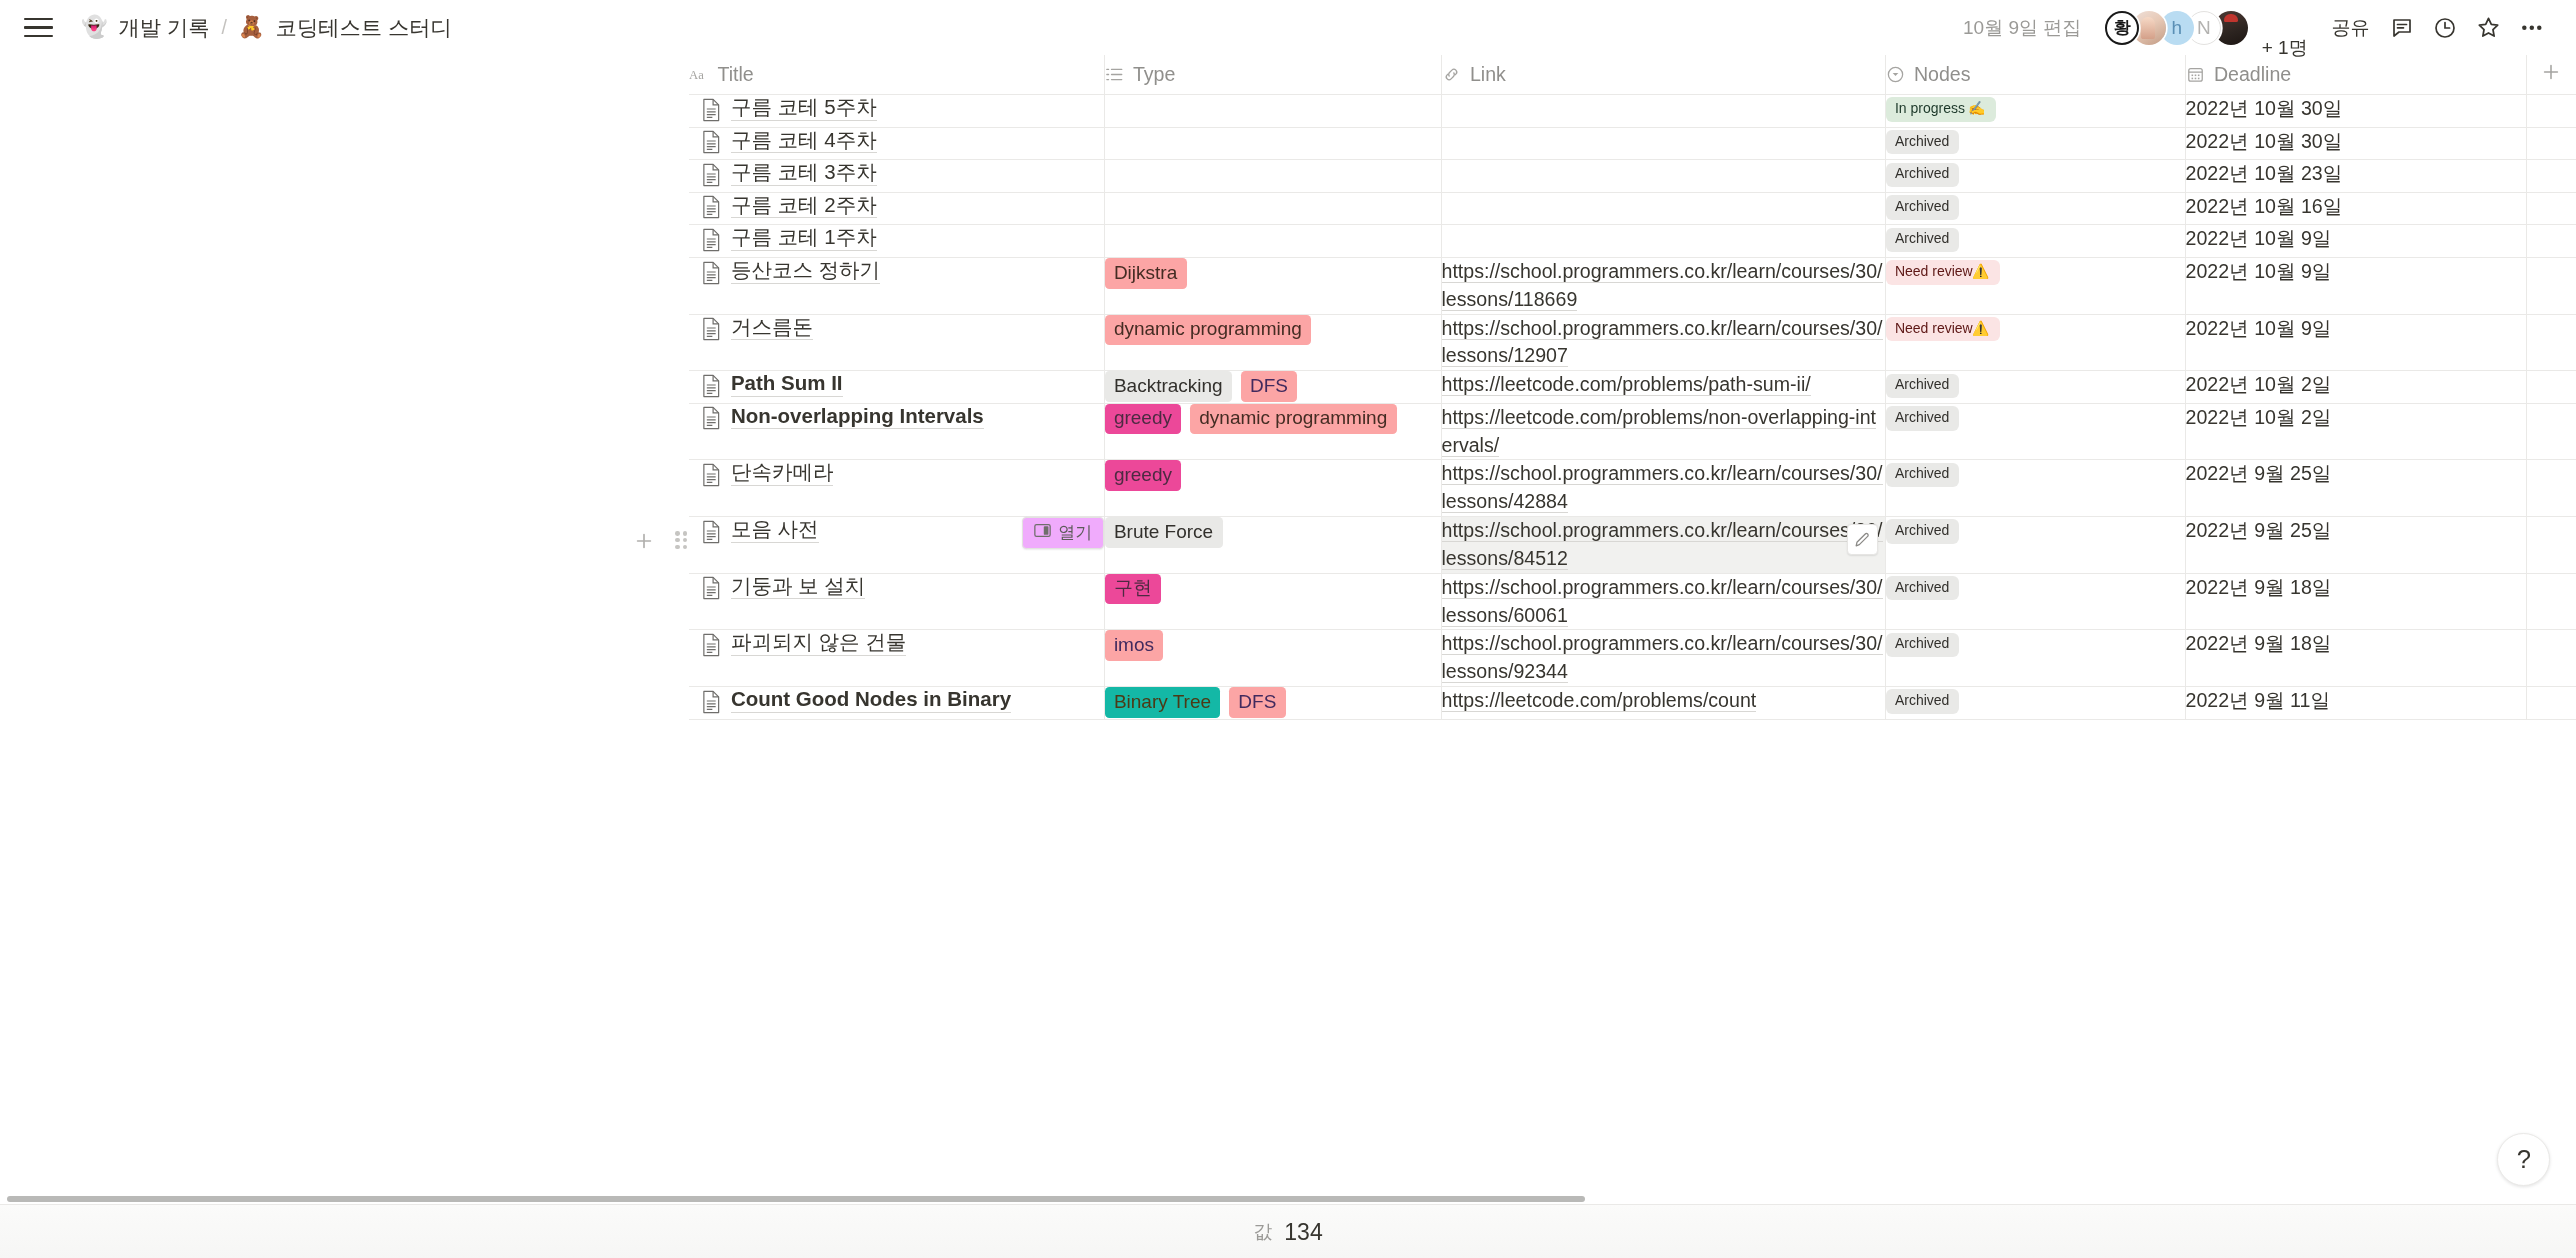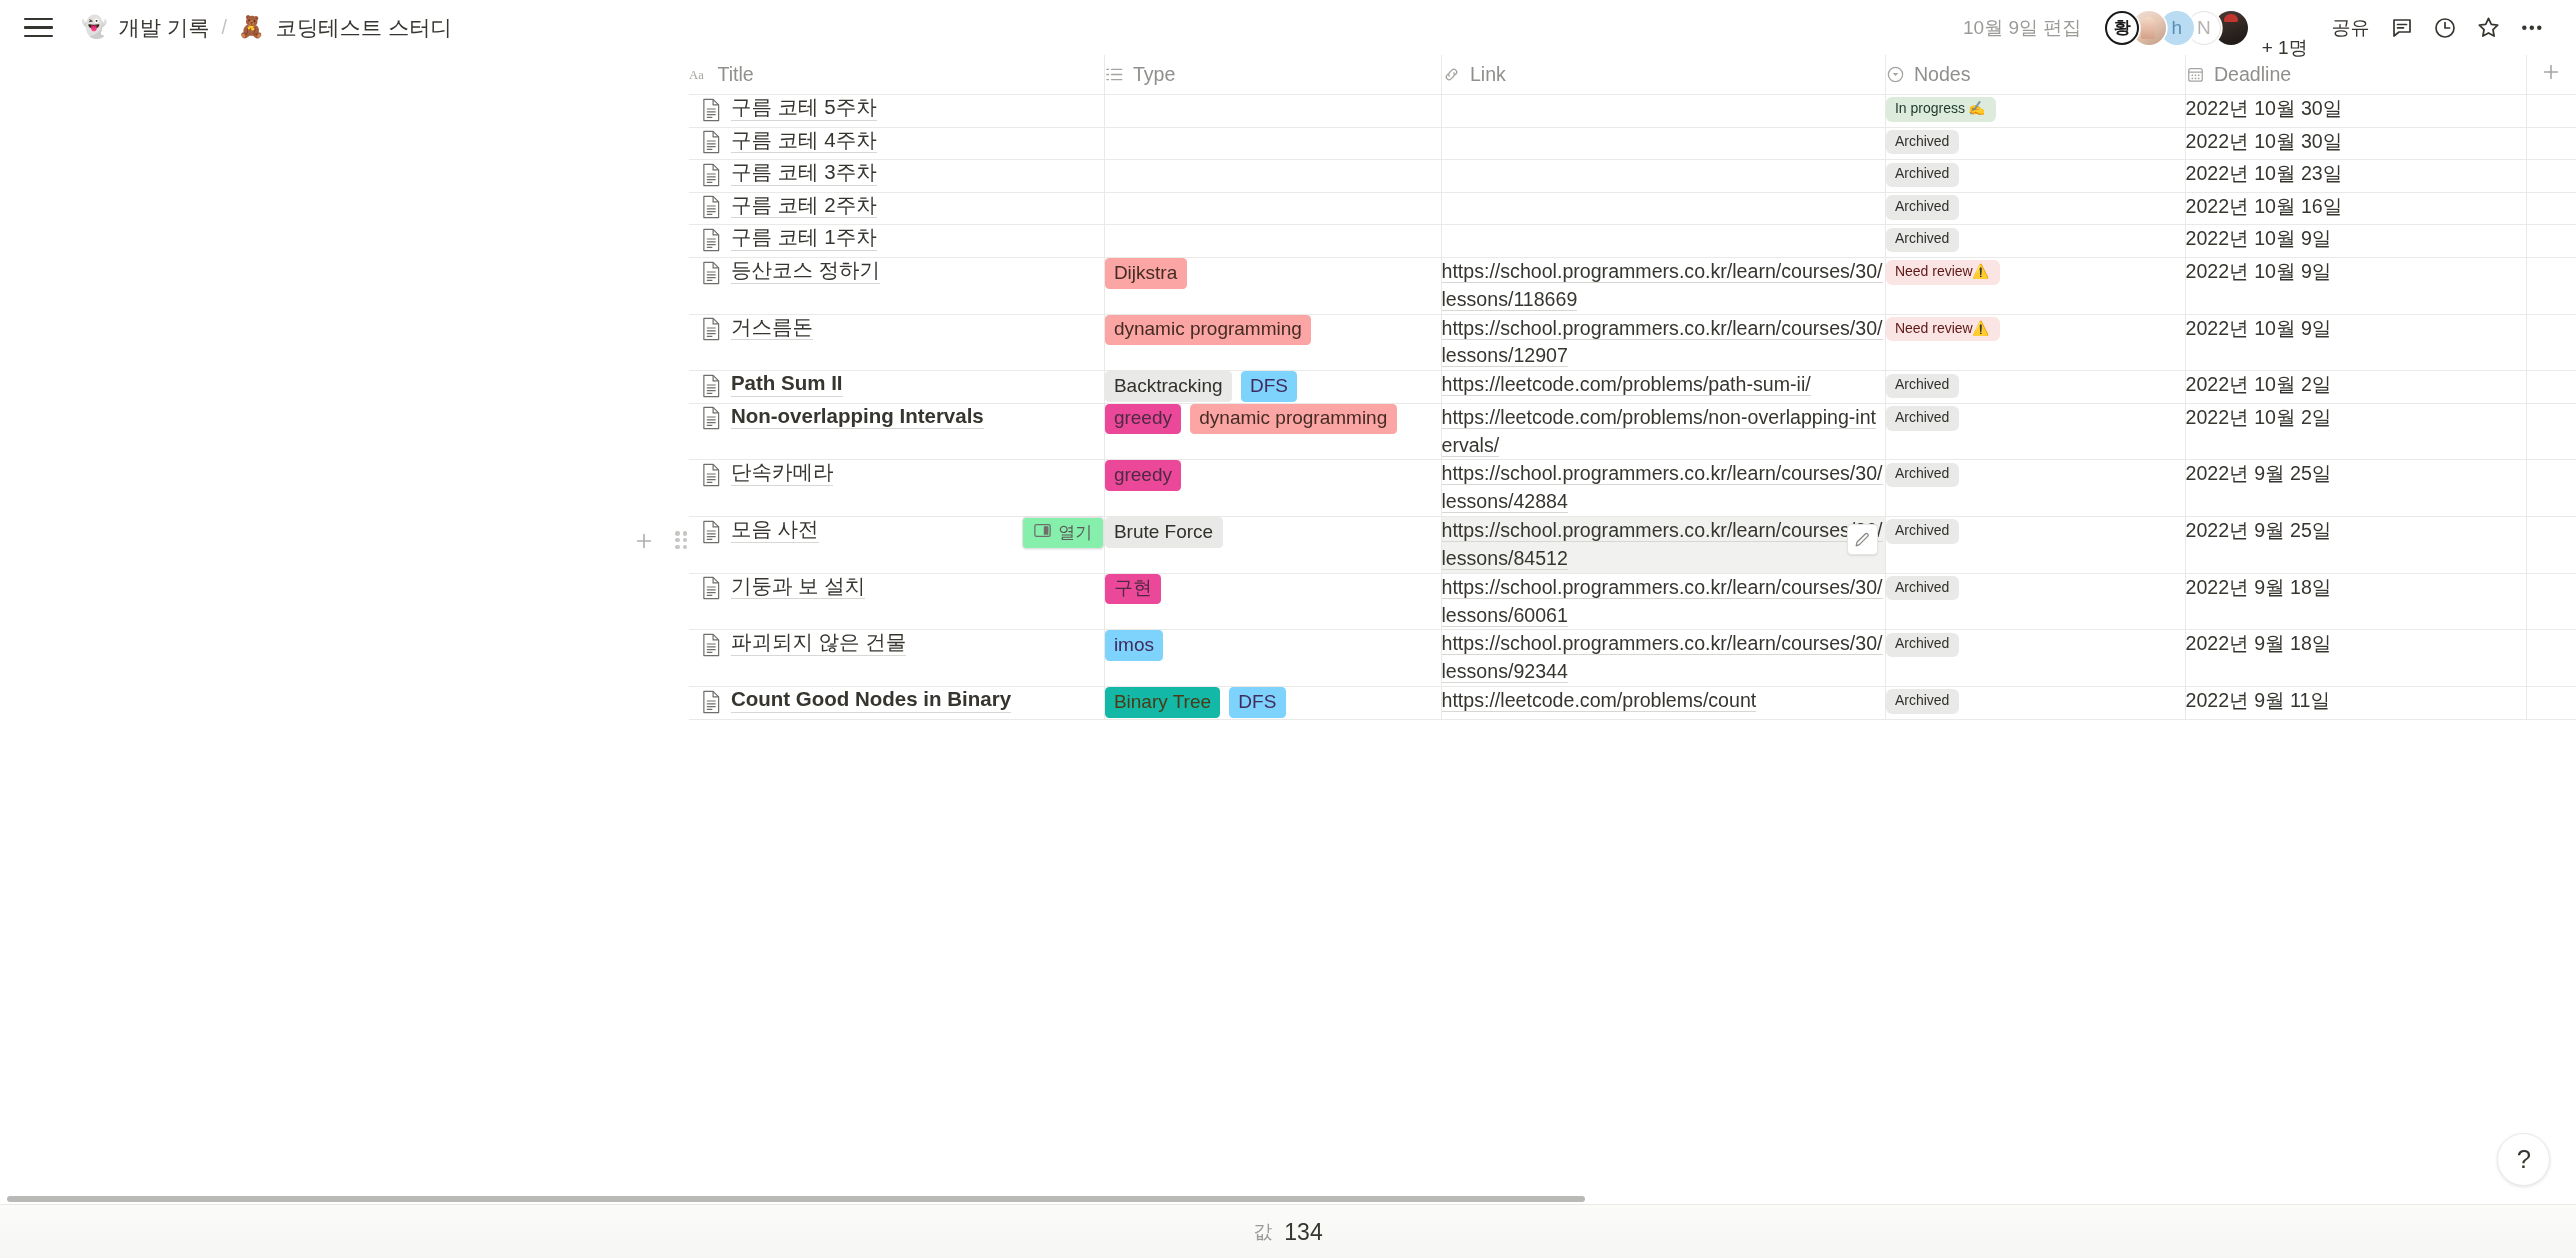--- a/index.html
+++ b/index.html
@@ -128,42 +128,42 @@
     line-height: 1.2;
     cursor: pointer;
     word-break: keep-all;
   }
   .t-bold { font-weight: 600; }
 
   .open-btn {
     margin-left: auto;
     display: inline-flex; align-items: center; gap: 6px;
     border: 0.9px solid #e3e2e0;
-    background: #86efac;
+    background: #f0abfc;
     border-radius: 4.3px;
     padding: 3.4px 10.2px;
     font-size: 17px;
     color: #5c5b59;
     box-shadow: 0 0.9px 1.7px rgba(15,15,15,.08);
     cursor: pointer;
     white-space: nowrap;
   }
 
   .tags { display: flex; flex-wrap: wrap; gap: 6.8px 8.5px; }
   .tag {
     display: inline-block;
     padding: 2.6px 9.4px 4.3px 9.4px;
     border-radius: 4.3px;
     font-size: 19px;
     line-height: 1.25;
     white-space: nowrap;
   }
   .tag-brown  { background: #fca5a5; color: #442c23; }
   .tag-gray   { background: #e9e9e7; color: #32302c; }
-  .tag-purple { background: #7dd3fc; color: #412a5e; }
+  .tag-purple { background: #fca5a5; color: #412a5e; }
   .tag-pink   { background: #ec4899; color: #4d2a42; }
   .tag-yellow { background: #14b8a6; color: #4c3a16; }
 
   .link {
     font-size: 19.6px;
     color: #37352f;
     line-height: 1.42;
     border-bottom: 0.9px solid #d8d7d4;
     word-break: break-all;
     cursor: pointer;

